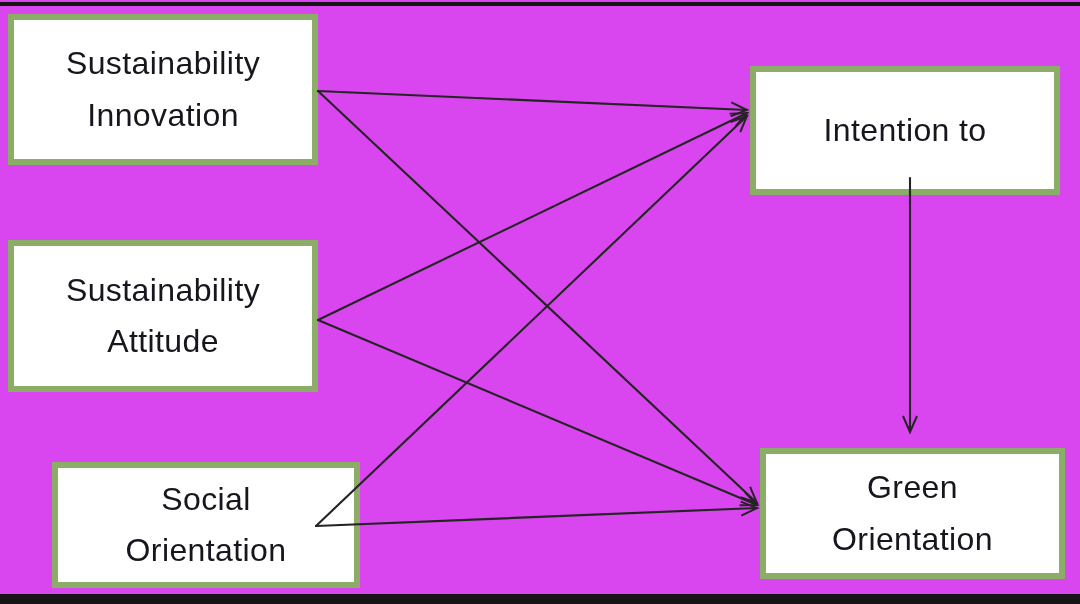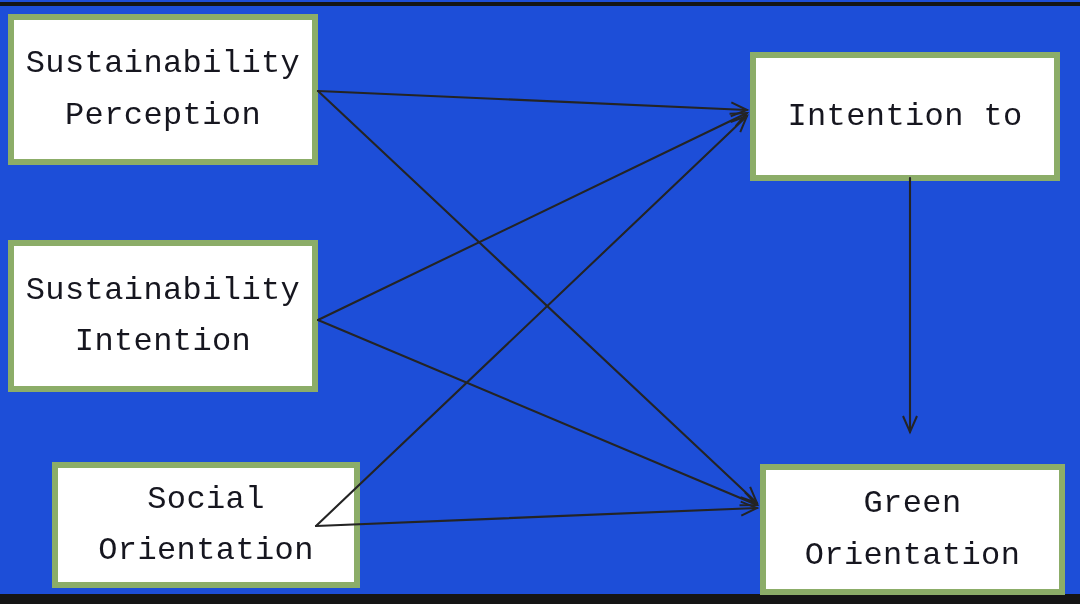--- a/index.html
+++ b/index.html
@@ -7,23 +7,23 @@
     --text-color:#16161f;
     --arrow-color:#242424;
     --bar-color:#151515;
   }
   *{box-sizing:border-box;}
   html,body{margin:0;padding:0;background:#fff;}
   .canvas{
     position:relative;
     width:1080px;
     height:604px;
-    background:#1d4ed8;
+    background:#d946ef;
     overflow:hidden;
-    font-family:Liberation Mono, monospace;
+    font-family:Liberation Sans, sans-serif;
   }
   .frame-bar{
     position:absolute;left:0;width:1080px;
     background:var(--bar-color);
   }
   .frame-bar.top{top:2px;height:4px;}
   .frame-bar.bottom{top:594px;height:10px;}
   .node{
     position:absolute;
     background:#ffffff;
@@ -34,22 +34,22 @@
     justify-content:center;
     text-align:center;
     font-size:32px;
     line-height:1.6;
     letter-spacing:0.4px;
     color:var(--text-color);
   }
   #box-so{left:8px;  top:14px;  width:310px; height:151px;}
   #box-sa{left:8px;  top:240px; width:310px; height:152px;}
   #box-sp{left:8px;  top:462px; width:308px; height:126px;margin-left:44px;}
-  #box-iu{left:750px;top:52px;  width:310px; height:129px;}
-  #box-gi{left:760px;top:464px; width:305px; height:131px;}
+  #box-iu{left:750px;top:66px;  width:310px; height:129px;}
+  #box-gi{left:760px;top:448px; width:305px; height:131px;}
   svg.arrows{
     position:absolute;left:0;top:0;width:1080px;height:604px;
     pointer-events:none;
   }
   svg.arrows line{
     stroke:var(--arrow-color);
     stroke-width:2.1;
     stroke-linecap:round;
   }
   svg.arrows .ah{
@@ -61,26 +61,26 @@
 </head>
 <body>
 
 <div class="canvas">
 
   <div class="frame-bar top"></div>
   <div class="frame-bar bottom"></div>
 
   <div class="node" id="box-so">
     <span>Sustainability</span>
-    <span>Perception</span>
+    <span>Innovation</span>
   </div>
 
   <div class="node" id="box-sa">
     <span>Sustainability</span>
-    <span>Intention</span>
+    <span>Attitude</span>
   </div>
 
   <div class="node" id="box-sp">
     <span>Social</span>
     <span>Orientation</span>
   </div>
 
   <div class="node" id="box-iu">
     <span>Intention to</span>
   </div>

